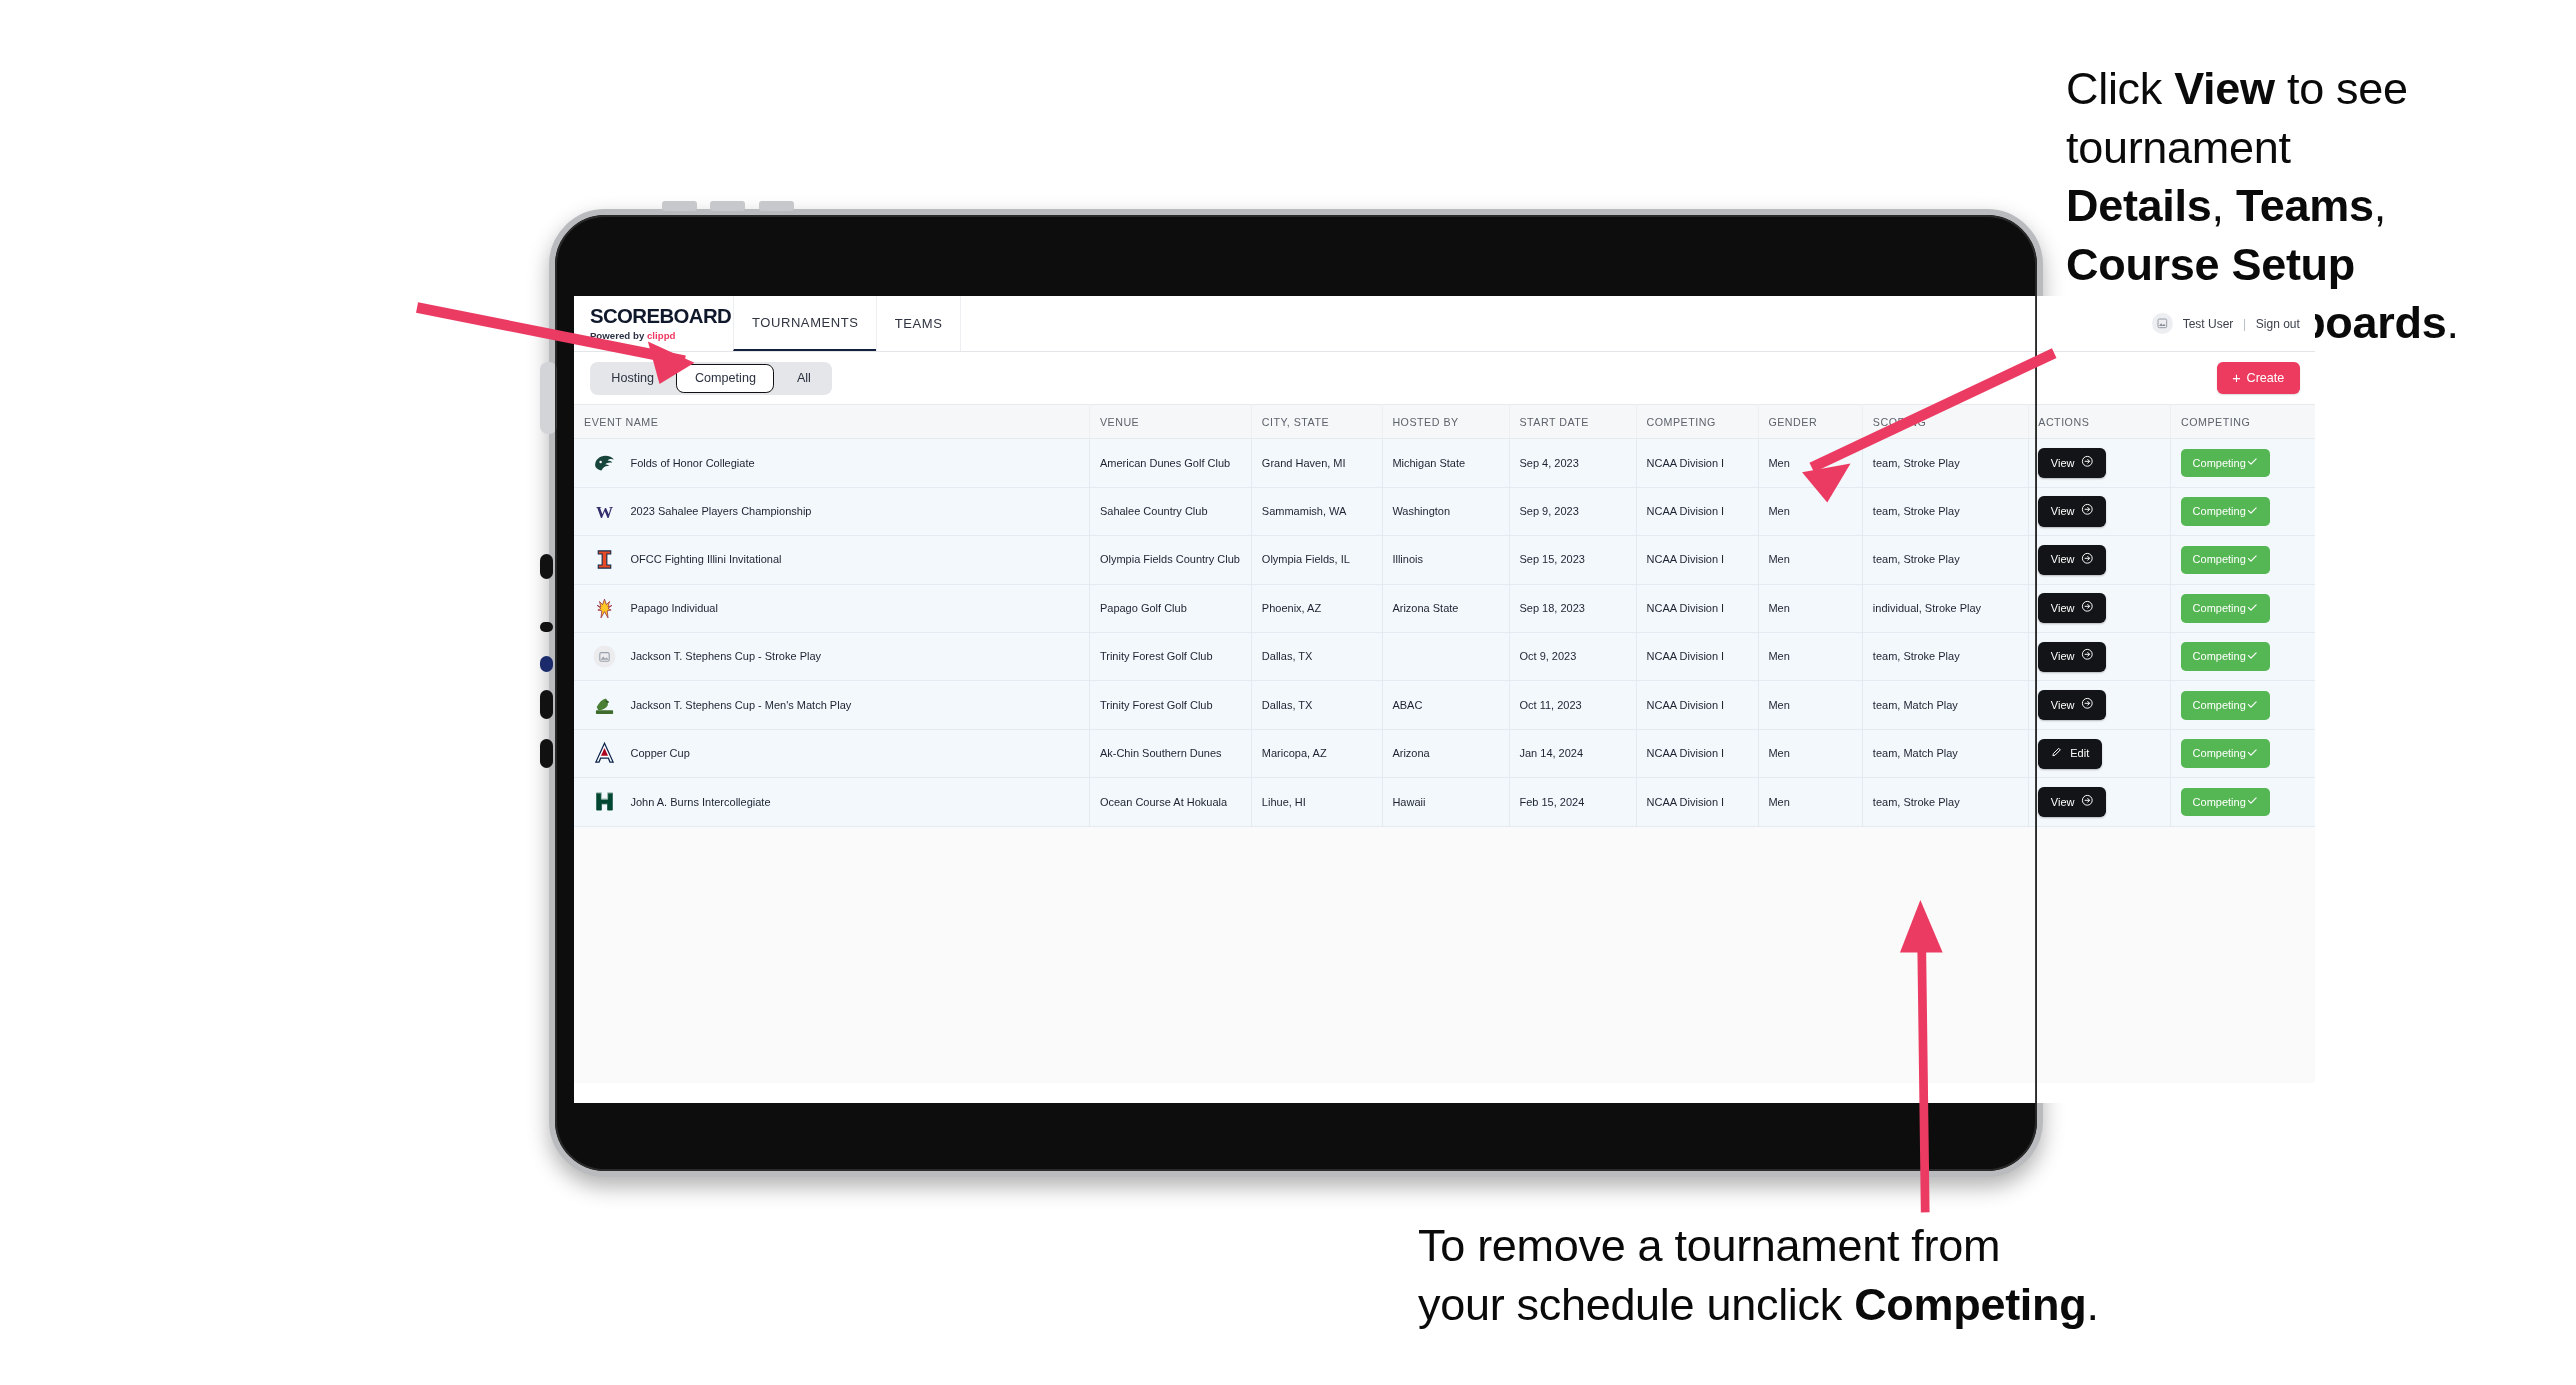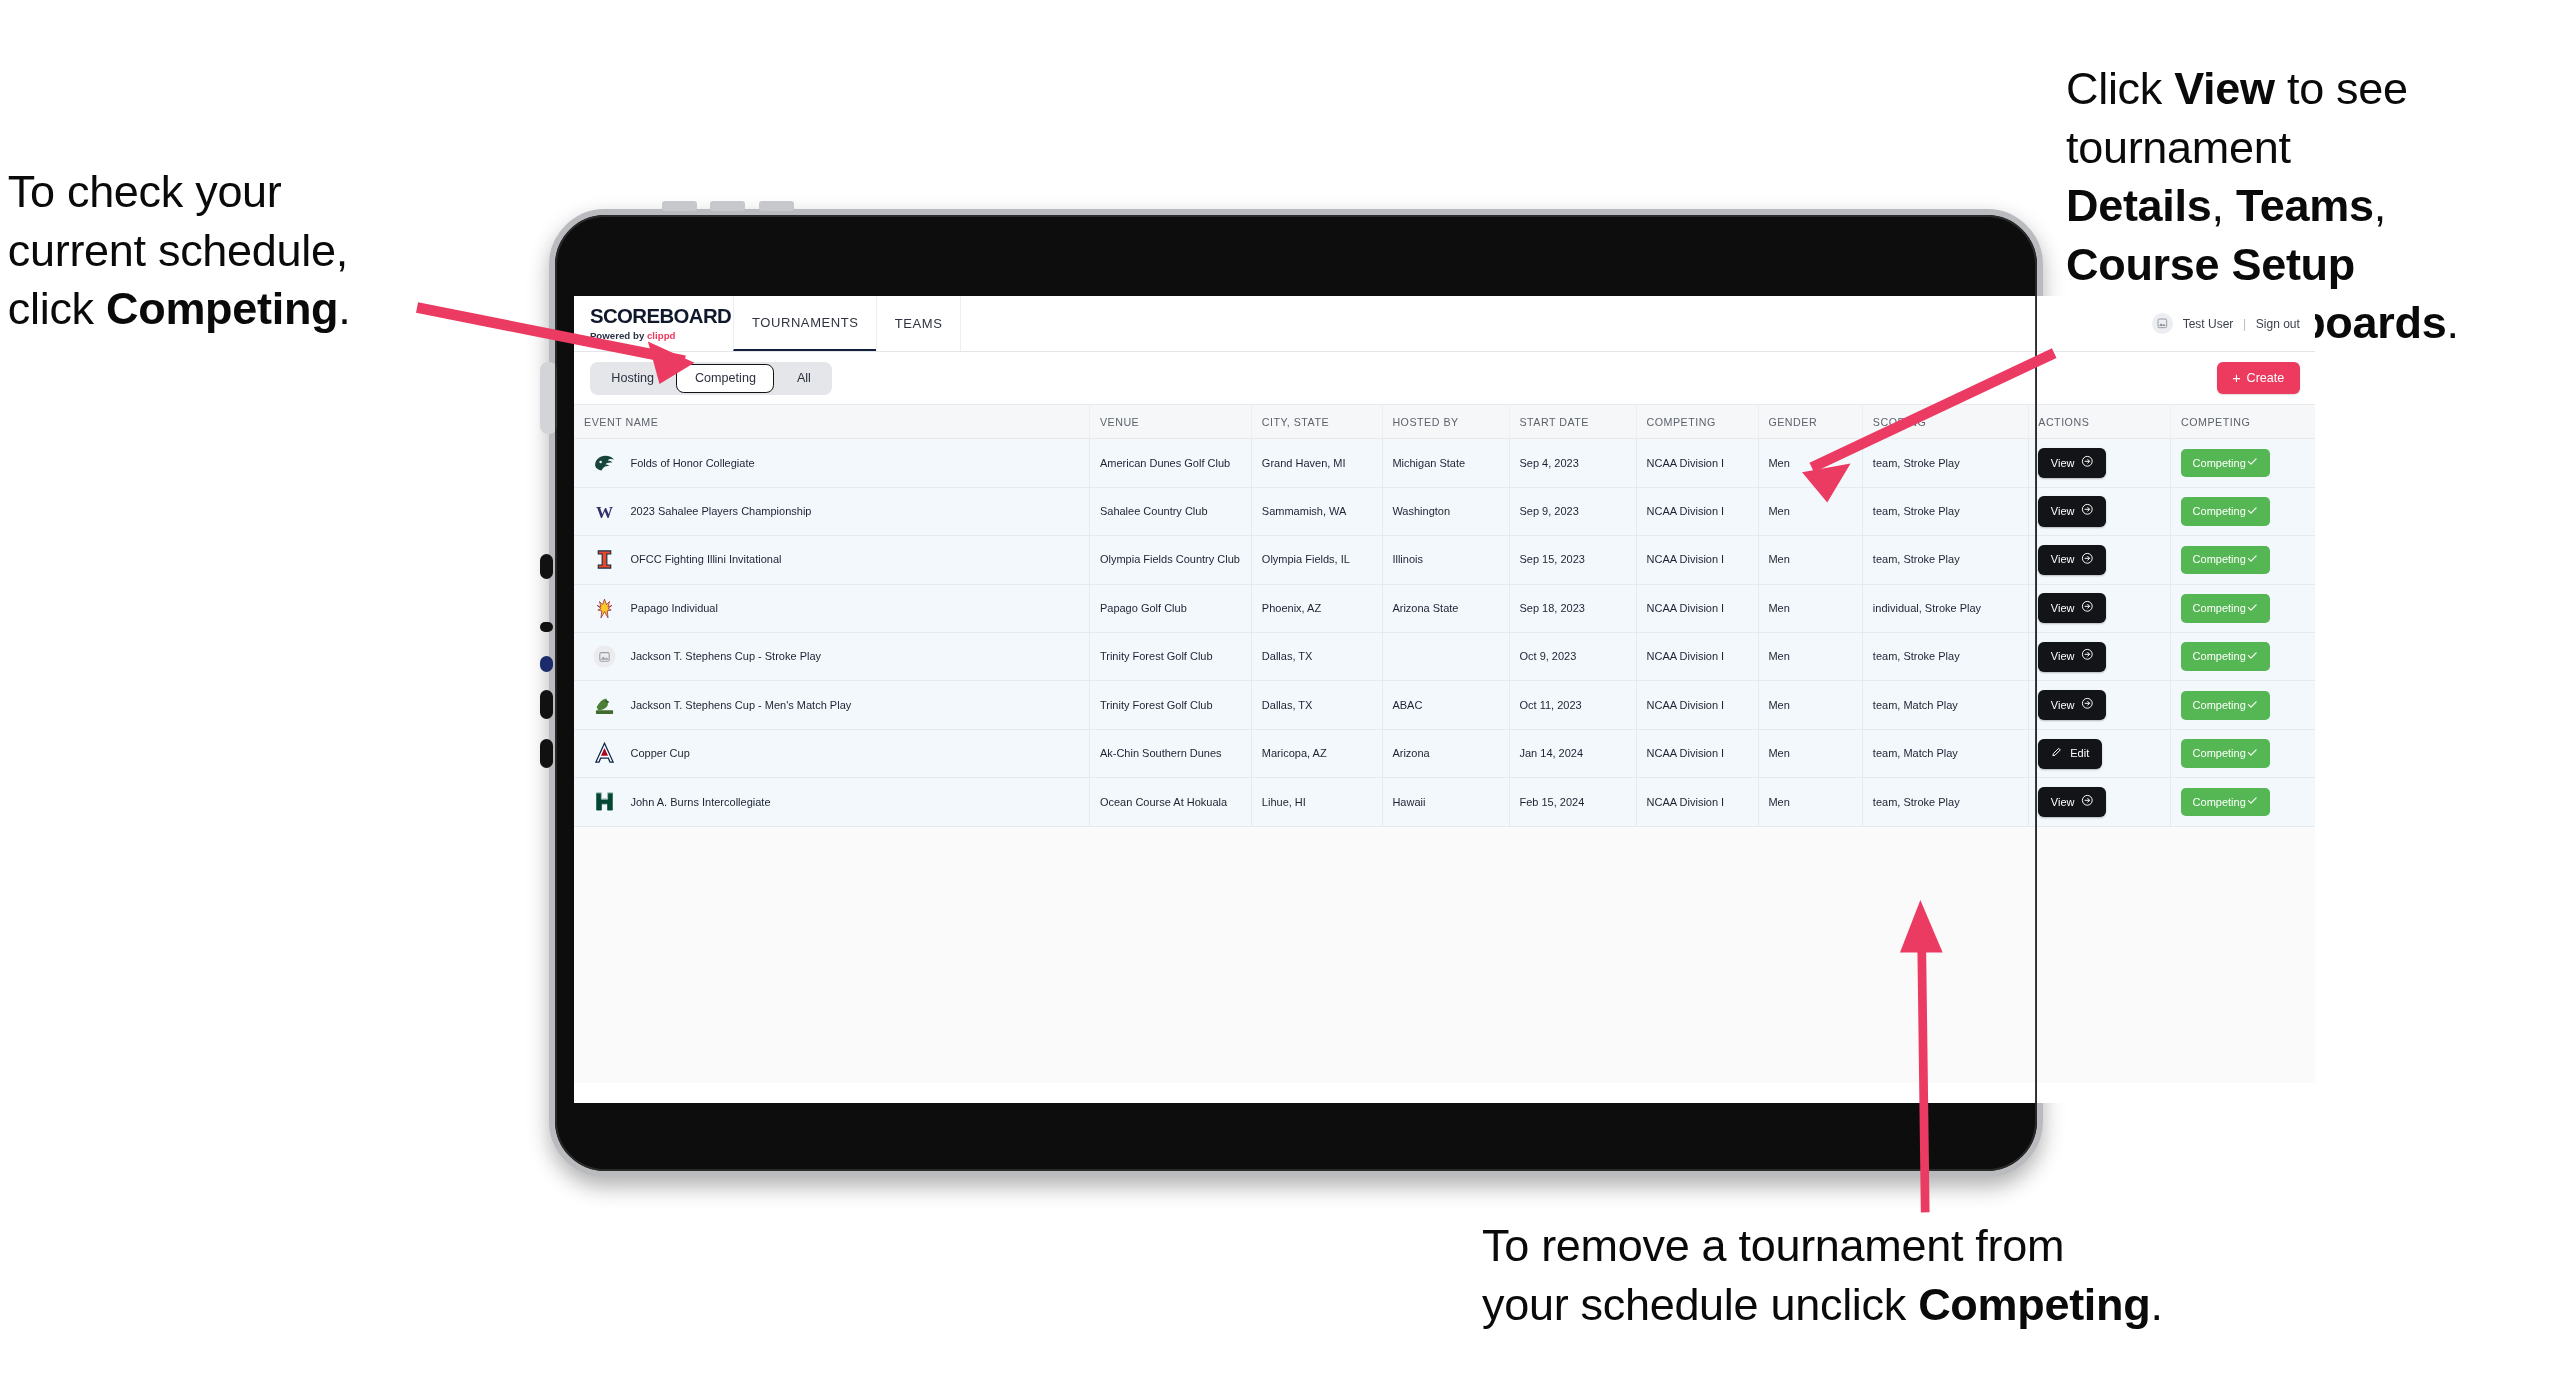--- a/index.html
+++ b/index.html
@@ -18,21 +18,21 @@
     font-size: 45px;
     line-height: 1.30;
     font-weight: 400;
     letter-spacing: -0.3px;
     white-space: pre-line;
   }
   .anno b { font-weight: 700; }
 
   #anno-left  { left: 7.8px;   top: 163px; width: 456px; }
   #anno-right { left: 2066px; top: 60px;  width: 524px; }
-  #anno-bottom{ left: 1482px; top: 1217px; width: 1028px; }
+  #anno-bottom{ left: 1418px; top: 1217px; width: 1028px; }
 
   
   #arrows { position:absolute; left:0; top:0; width:2576px; height:1386px; pointer-events:none; }
 
   
   #tablet {
     position: absolute;
     left: 549px; top: 209px;
     width: 1494px; height: 968px;
     background: #0d0d0d;
@@ -173,23 +173,20 @@
   }
   .check { font-size:12.6px; line-height:1; }
 
   #tablefoot { height:121px; background:#fafafa; }
 </style>
 </head>
 <body>
 
 <div id="stage">
 
-  <div class="anno" id="anno-left">To check your
-current schedule,
-click <b>Competing</b>.</div>
 
   <div class="anno" id="anno-right">Click <b>View</b> to see
 tournament
 <b>Details</b>, <b>Teams</b>,
 <b>Course Setup</b>
 and <b>Leaderboards</b>.</div>
 
   <div class="anno" id="anno-bottom">To remove a tournament from
 your schedule unclick <b>Competing</b>.</div>
 

